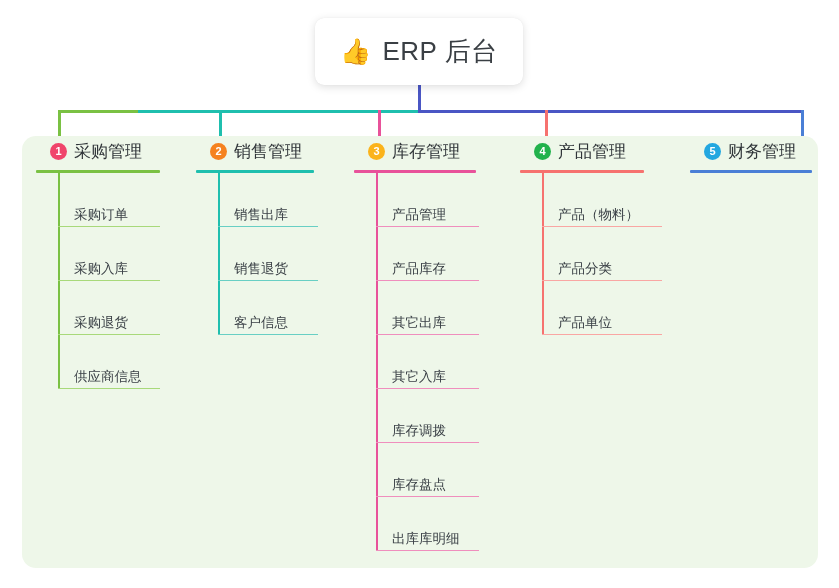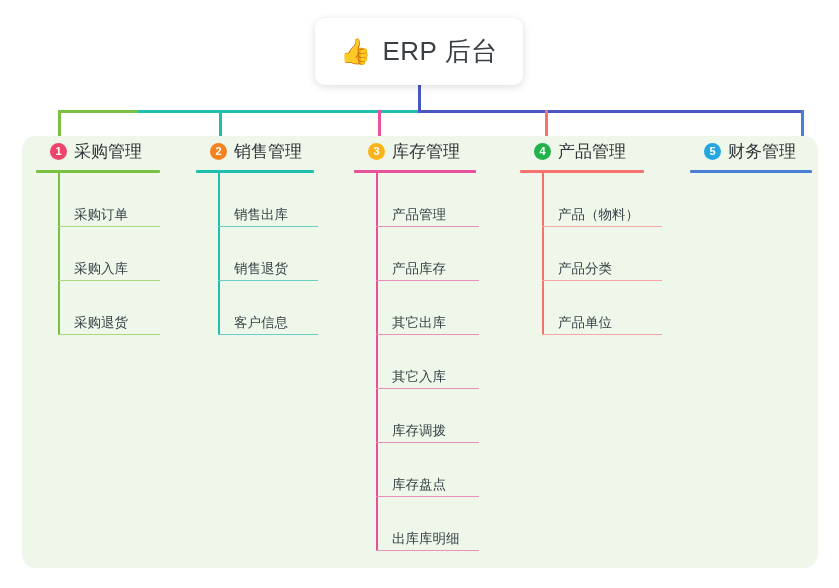--- a/index.html
+++ b/index.html
@@ -211,20 +211,24 @@
           <div class="item-rule" style="background: rgb(168, 217, 122);"></div>
         </div>
         <div class="item">
           <span class="item-label">采购入库</span>
           <div class="item-rule" style="background: rgb(168, 217, 122);"></div>
         </div>
         <div class="item">
           <span class="item-label">采购退货</span>
           <div class="item-rule" style="background: rgb(168, 217, 122);"></div>
         </div>
+        <div class="item">
+          <span class="item-label">供应商信息</span>
+          <div class="item-rule" style="background: rgb(168, 217, 122);"></div>
+        </div>
       </div>
     </div>
   <div class="column" id="col-2">
       <div class="col-header">
         <span class="badge" style="background: rgb(245, 130, 31);">2</span>
         <span class="col-title">销售管理</span>
       </div>
       <div class="header-rule" style="background: rgb(31, 191, 174);"></div>
       <div class="col-body">
         <div class="spine" style="background: rgb(31, 191, 174);"></div>

